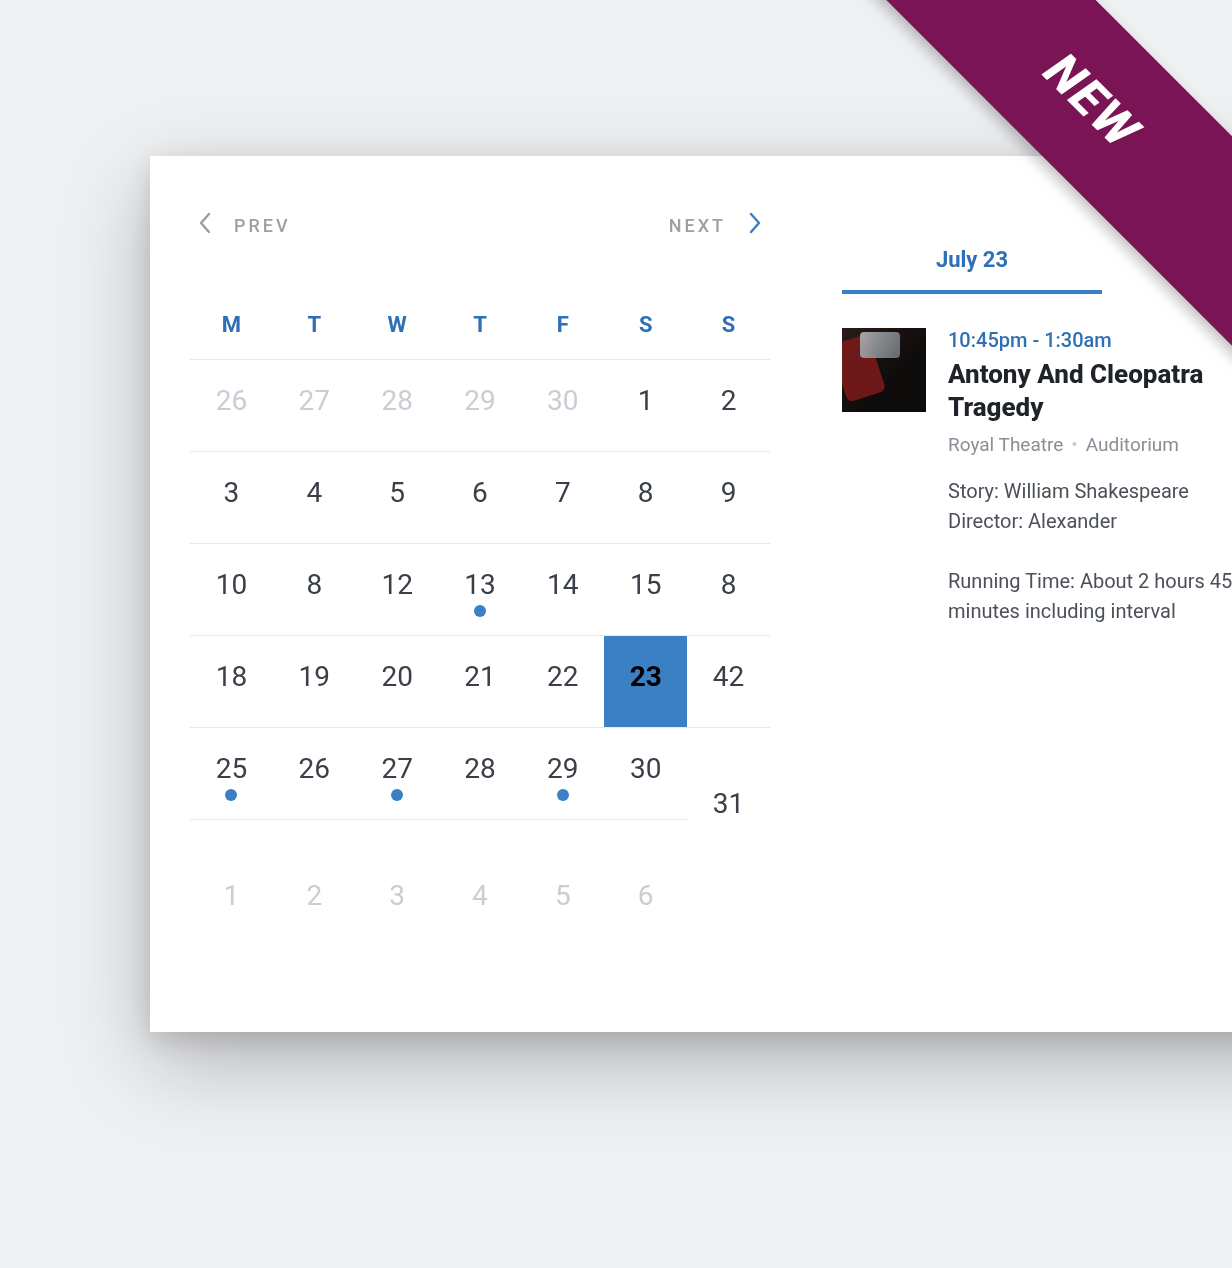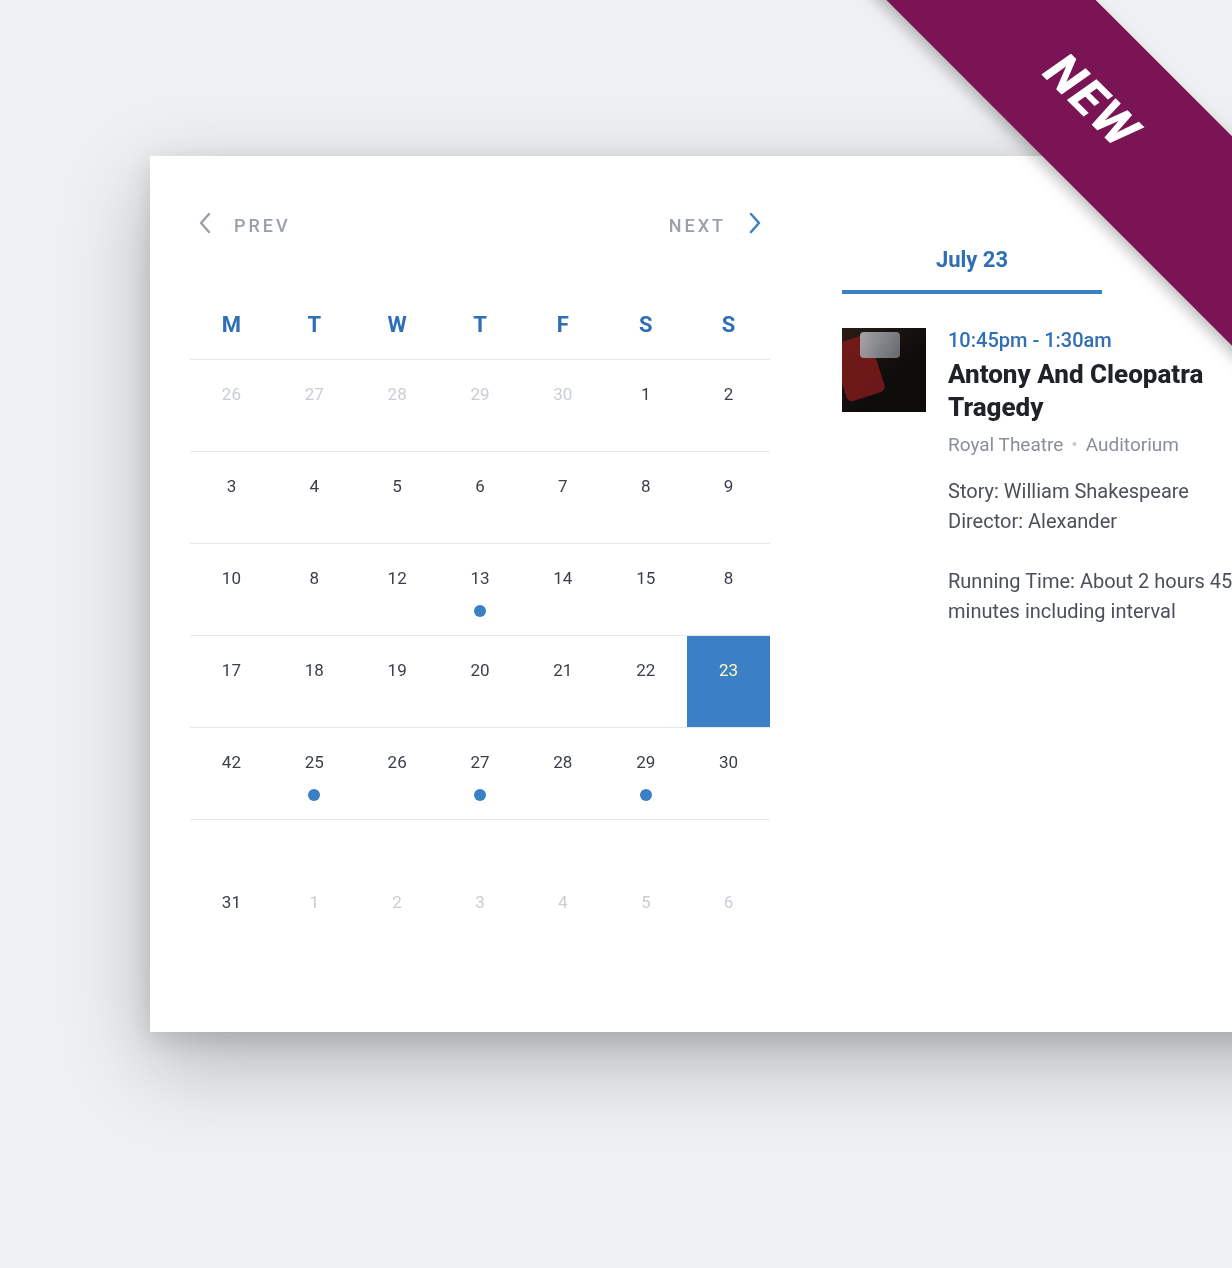--- a/index.html
+++ b/index.html
@@ -94,31 +94,31 @@
     padding: 18px 0 22px;
     border-bottom: 1px solid #e6e8ec;
   }
   .day {
     position: relative;
     height: 92px;
     display: flex;
     align-items: flex-start;
     justify-content: center;
     padding-top: 24px;
-    font-size: 17px;
+    font-size: 28px;
     color: #3a3f48;
     border-bottom: 1px solid #e6e8ec;
     cursor: pointer;
   }
   .day.row-last { border-bottom: none; align-items: flex-end; }
   .day.outside { color: #c9cdd4; }
   .day.selected {
     background: #3b7fc4;
-    color: #fef9c3;
-    font-weight: 400;
+    color: #000000;
+    font-weight: 700;
   }
   .day .dot {
     position: absolute;
     bottom: 18px;
     left: 50%;
     transform: translateX(-50%);
     width: 12px;
     height: 12px;
     border-radius: 50%;
     background: #3b7fc4;
@@ -276,23 +276,20 @@
         <div class="day">
           <span>14</span>
         </div>
         <div class="day">
           <span>15</span>
         </div>
         <div class="day">
           <span>8</span>
         </div>
         <div class="day">
-          <span>17</span>
-        </div>
-        <div class="day">
           <span>18</span>
         </div>
         <div class="day">
           <span>19</span>
         </div>
         <div class="day">
           <span>20</span>
         </div>
         <div class="day">
           <span>21</span>

